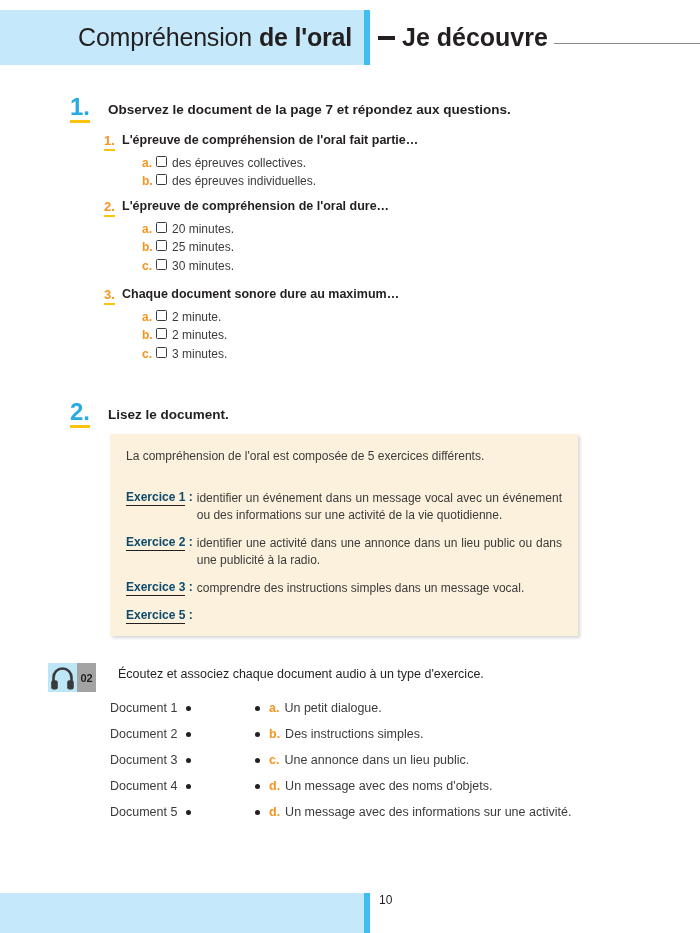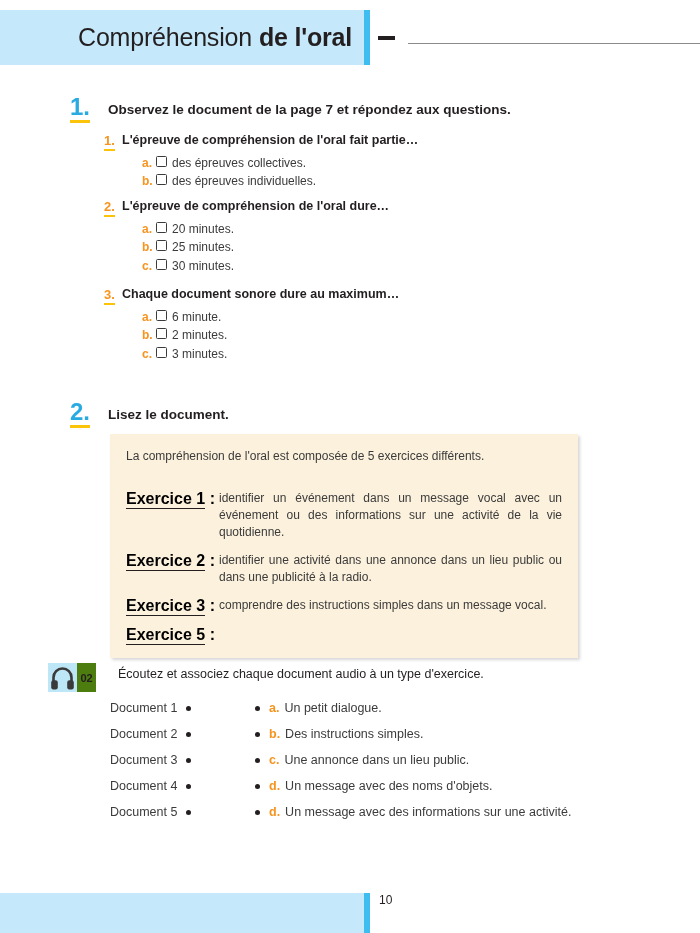--- a/index.html
+++ b/index.html
@@ -187,23 +187,23 @@
     line-height: 1.35;
     margin-bottom: 26px;
   }
   .doc-row {
     display: flex;
     align-items: flex-start;
     margin-bottom: 11px;
   }
   .doc-row:last-child { margin-bottom: 0; }
   .doc-label {
-    font-size: 16px;
-    font-weight: 700;
-    color: #000000;
+    font-size: 12px;
+    font-weight: 700;
+    color: #0c4a6e;
     flex: none;
     white-space: nowrap;
     margin-right: 4px;
   }
   .doc-label .ex-name {
     border-bottom: 1.4px solid #231f20;
     padding-bottom: 0.5px;
   }
   .doc-desc {
     font-size: 12px;
@@ -225,21 +225,21 @@
     width: 29px;
     height: 29px;
     background: #bde6f7;
     flex: none;
     position: relative;
   }
   .audio-icon svg { display: block; }
   .audio-track {
     width: 19px;
     height: 29px;
-    background: #4d7c0f;
+    background: #a3a3a3;
     flex: none;
     display: flex;
     align-items: center;
     justify-content: center;
     font-size: 11px;
     font-weight: 700;
     color: #231f20;
   }
   .audio-text {
     font-size: 12.5px;
@@ -335,20 +335,21 @@
 
 <div class="header">
   <div class="header-band"></div>
   <div class="header-rule"></div>
   <div class="header-title">
     <span class="light">Compréhension</span>
     <span class="bold">de l'oral</span>
   </div>
   <div class="header-right">
     <span class="header-dash"></span>
+    <span class="header-subtitle">Je découvre</span>
     <span class="header-line"></span>
   </div>
 </div>
 
 <div class="content">
 
   <div class="task" style="position:absolute; left:0; top:30px; width:700px;">
     <span class="task-num">1.</span>
     <div class="task-title" style="position:absolute; left:108px; top:6px;">Observez le document de la page 7 et répondez aux questions.</div>
   </div>
@@ -392,21 +393,21 @@
     </div>
   </div>
 
   <div class="subq" style="position:absolute; left:104px; top:222px; width:560px;">
     <span class="subq-num">3.</span>
     <div class="subq-text" style="padding-left:18px;">Chaque document sonore dure au maximum…</div>
     <div style="padding-left:38px; padding-top:5px;">
       <div class="opt">
         <span class="opt-letter">a.</span>
         <span class="checkbox"></span>
-        <span class="opt-text">6 minute.</span>
+        <span class="opt-text">2 minute.</span>
       </div>
       <div class="opt">
         <span class="opt-letter">b.</span>
         <span class="checkbox"></span>
         <span class="opt-text">2 minutes.</span>
       </div>
       <div class="opt">
         <span class="opt-letter">c.</span>
         <span class="checkbox"></span>
         <span class="opt-text">3 minutes.</span>

